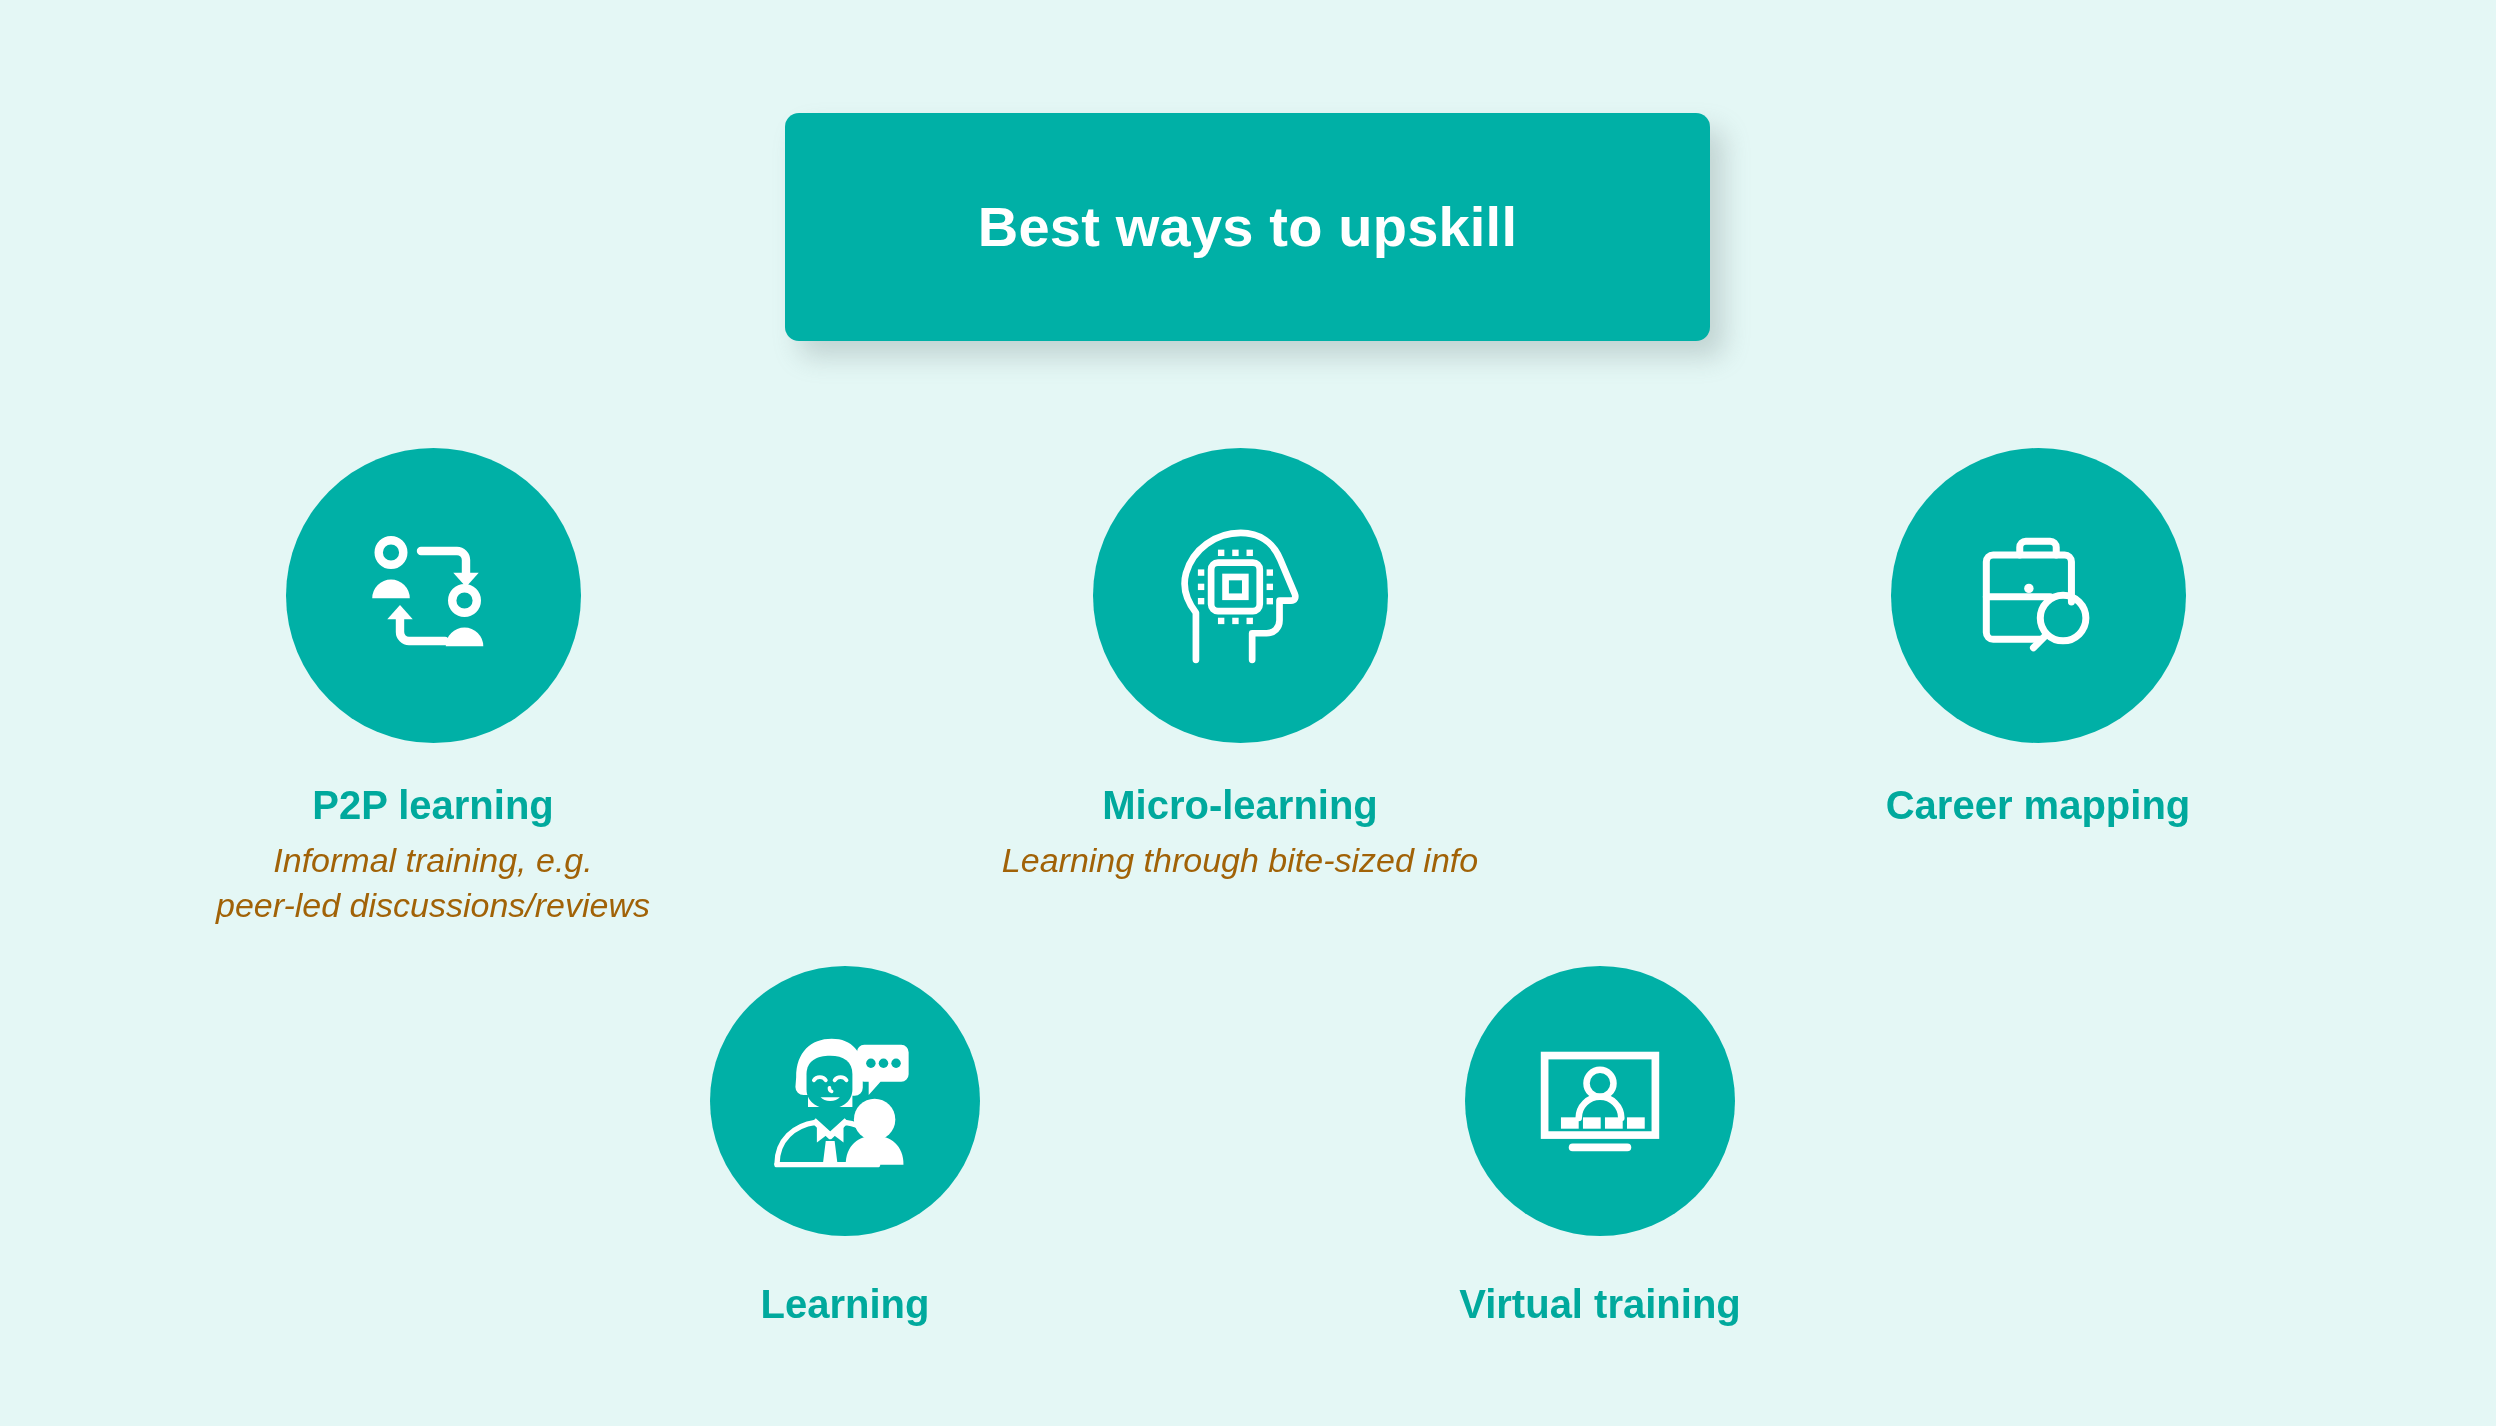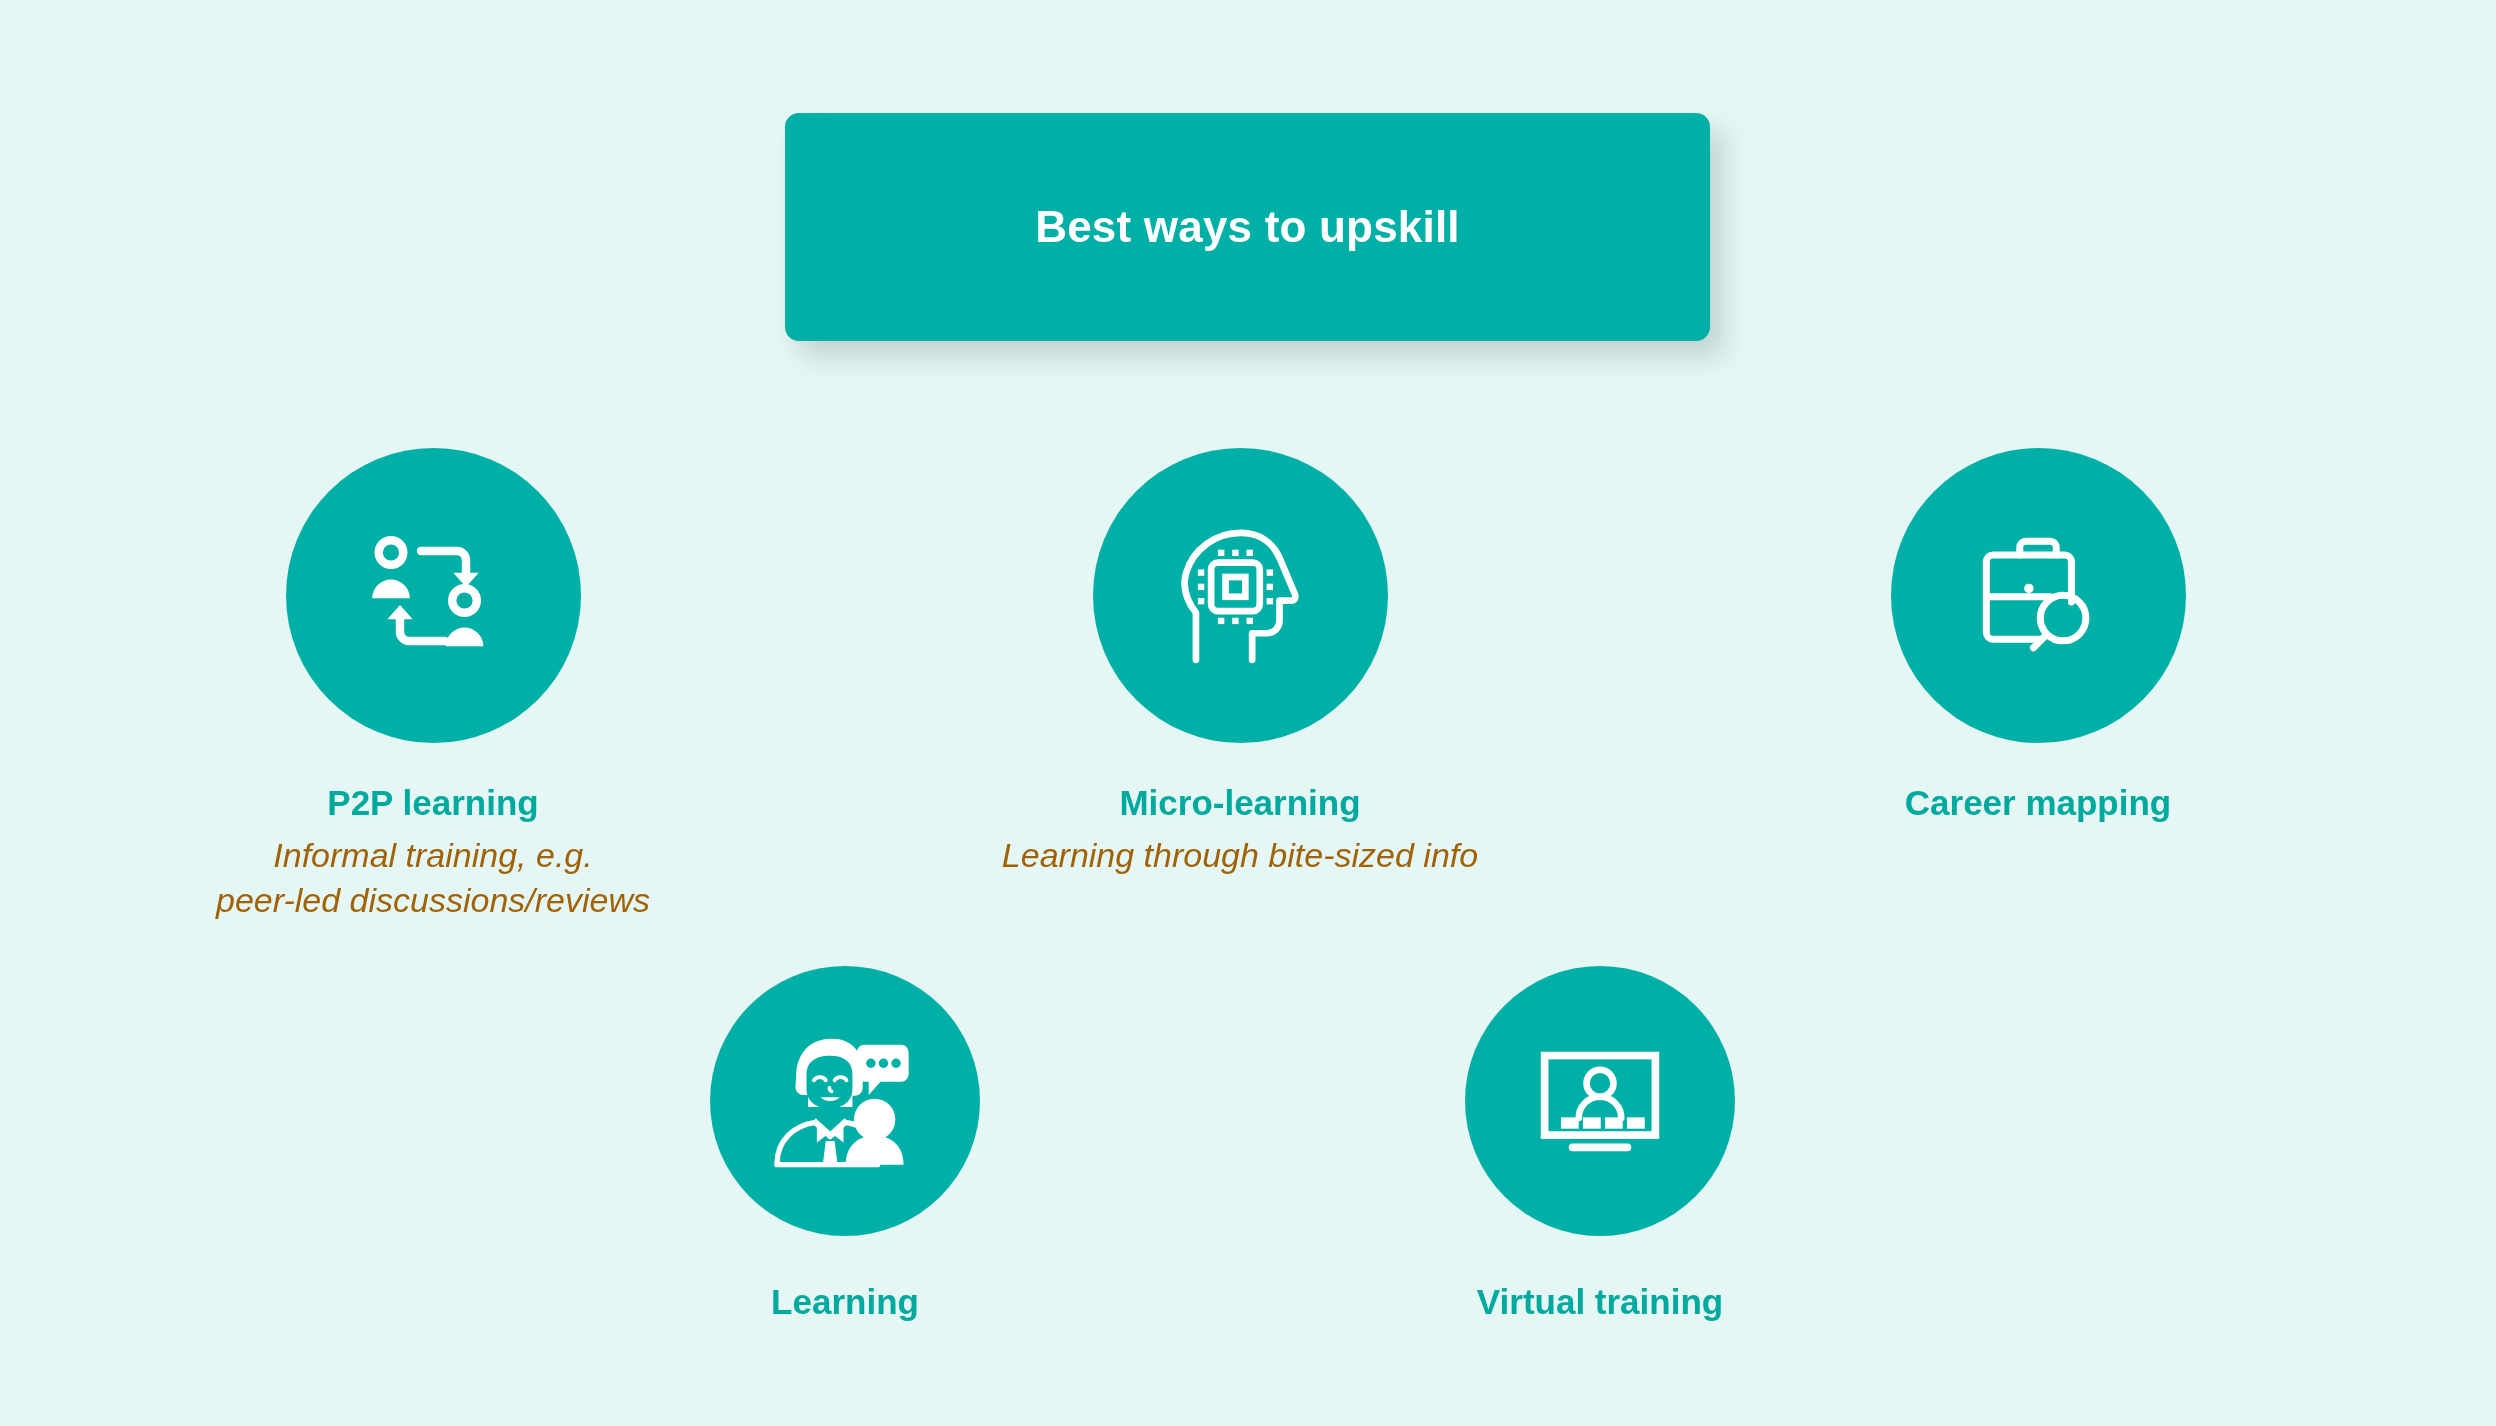--- a/index.html
+++ b/index.html
@@ -29,21 +29,21 @@
     background: #00b0a6;
     border-radius: 14px;
     box-shadow: 14px 16px 26px rgba(120, 140, 140, 0.32);
     display: flex;
     align-items: center;
     justify-content: center;
   }
 
   .title-text {
     color: #ffffff;
-    font-size: 44px;
+    font-size: 56px;
     font-weight: bold;
     letter-spacing: 0.2px;
     text-align: center;
     line-height: 1.1;
   }
 
   
   .item {
     position: absolute;
     display: flex;
@@ -56,21 +56,21 @@
     border-radius: 50%;
     display: flex;
     align-items: center;
     justify-content: center;
     flex: none;
   }
 
   .item-label {
     color: #00a99d;
     font-weight: bold;
-    font-size: 35px;
+    font-size: 40px;
     text-align: center;
     white-space: nowrap;
   }
 
   .item-desc {
     color: #a16207;
     font-style: italic;
     font-size: 34px;
     text-align: center;
     line-height: 1.32;

